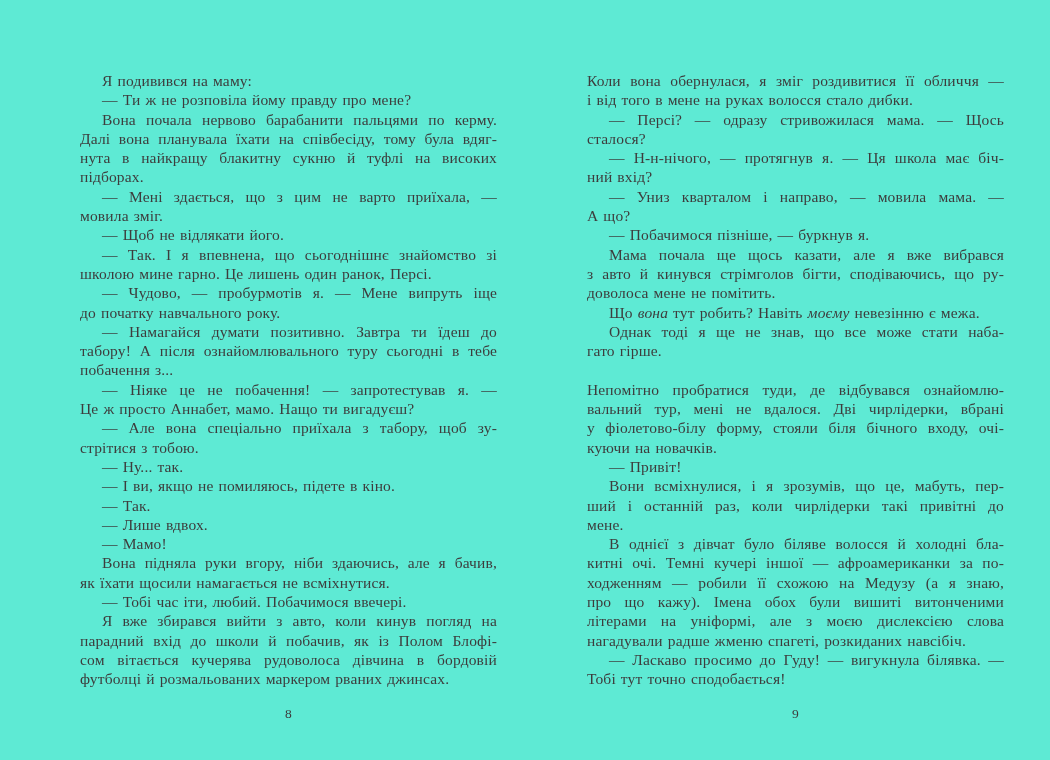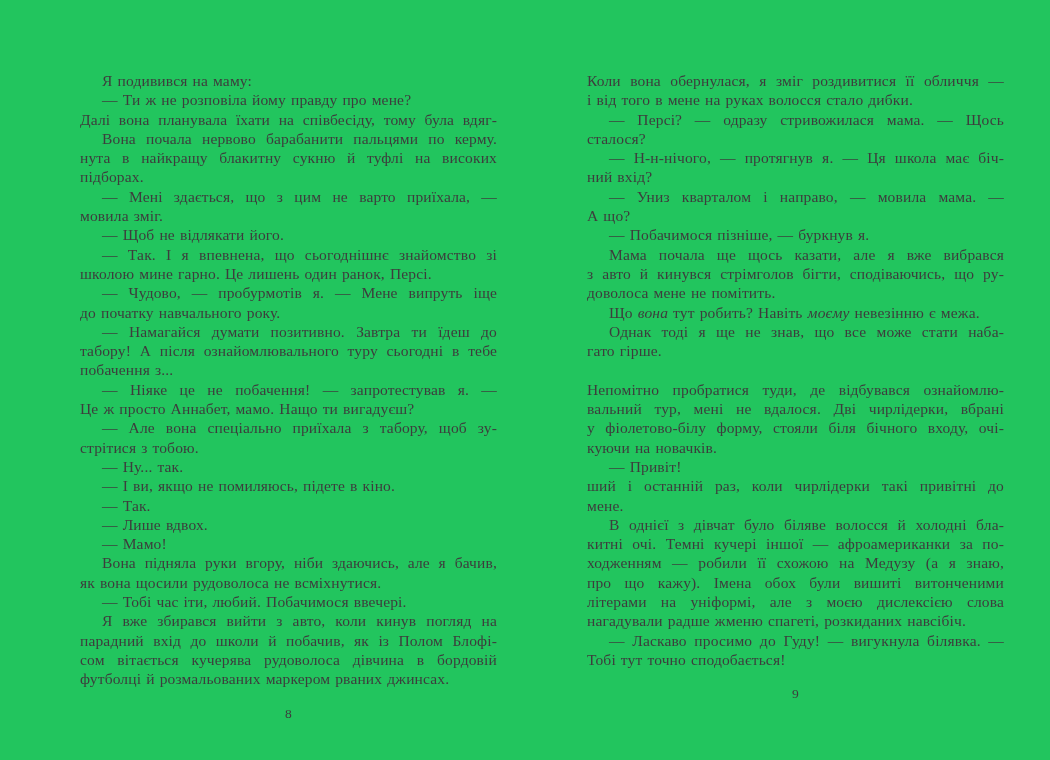--- a/index.html
+++ b/index.html
@@ -11,21 +11,21 @@
     width: 1050px;
     height: 760px;
     overflow: hidden;
     font-family: "Liberation Serif", "DejaVu Serif", serif;
     color: #3d3d3d;
   }
   .spread {
     position: relative;
     width: 1050px;
     height: 760px;
-    background: #22c55e;
+    background: #5eead4;
   }
   .page {
     position: absolute;
     top: 71px;
     width: 417px;
   }
   .page--left  { left: 80px; }
   .page--right { left: 587px; }
   .textblock { width: 100%; }
   .line {
@@ -53,22 +53,22 @@
 </style>
 </head>
 <body>
 
 <div class="spread">
 
   <section class="page page--left">
     <div class="textblock">
         <div class="line ind">Я подивився на маму:</div>
         <div class="line ind">— Ти ж не розповіла йому правду про мене?</div>
+        <div class="line j ind">Вона почала нервово барабанити пальцями по керму.</div>
         <div class="line j">Далі вона планувала їхати на співбесіду, тому була вдяг-</div>
-        <div class="line j ind">Вона почала нервово барабанити пальцями по керму.</div>
         <div class="line j">нута в найкращу блакитну сукню й туфлі на високих</div>
         <div class="line">підборах.</div>
         <div class="line j ind">— Мені здається, що з цим не варто приїхала, —</div>
         <div class="line">мовила зміг.</div>
         <div class="line ind">— Щоб не відлякати його.</div>
         <div class="line j ind">— Так. І я впевнена, що сьогоднішнє знайомство зі</div>
         <div class="line">школою мине гарно. Це лишень один ранок, Персі.</div>
         <div class="line j ind">— Чудово, — пробурмотів я. — Мене випруть іще</div>
         <div class="line">до початку навчального року.</div>
         <div class="line j ind">— Намагайся думати позитивно. Завтра ти їдеш до</div>
@@ -77,21 +77,21 @@
         <div class="line j ind">— Ніяке це не побачення! — запротестував я. —</div>
         <div class="line">Це ж просто Аннабет, мамо. Нащо ти вигадуєш?</div>
         <div class="line j ind">— Але вона спеціально приїхала з табору, щоб зу-</div>
         <div class="line">стрітися з тобою.</div>
         <div class="line ind">— Ну... так.</div>
         <div class="line ind">— І ви, якщо не помиляюсь, підете в кіно.</div>
         <div class="line ind">— Так.</div>
         <div class="line ind">— Лише вдвох.</div>
         <div class="line ind">— Мамо!</div>
         <div class="line j ind">Вона підняла руки вгору, ніби здаючись, але я бачив,</div>
-        <div class="line">як вона щосили рудоволоса не всміхнутися.</div>
+        <div class="line">як їхати щосили намагається не всміхнутися.</div>
         <div class="line ind">— Тобі час іти, любий. Побачимося ввечері.</div>
         <div class="line j ind">Я вже збирався вийти з авто, коли кинув погляд на</div>
         <div class="line j">парадний вхід до школи й побачив, як із Полом Блофі-</div>
         <div class="line j">сом вітається кучерява рудоволоса дівчина в бордовій</div>
         <div class="line">футболці й розмальованих маркером рваних джинсах.</div>
       </div>
     <div class="page-number">8</div>
   </section>
 
   <section class="page page--right">
@@ -110,20 +110,21 @@
         <div class="line">доволоса мене не помітить.</div>
         <div class="line ind">Що <i>вона</i> тут робить? Навіть <i>моєму</i> невезінню є межа.</div>
         <div class="line j ind">Однак тоді я ще не знав, що все може стати наба-</div>
         <div class="line">гато гірше.</div>
         <div class="line gap"></div>
         <div class="line j">Непомітно пробратися туди, де відбувався ознайомлю-</div>
         <div class="line j">вальний тур, мені не вдалося. Дві чирлідерки, вбрані</div>
         <div class="line j">у фіолетово-білу форму, стояли біля бічного входу, очі-</div>
         <div class="line">куючи на новачків.</div>
         <div class="line ind">— Привіт!</div>
+        <div class="line j ind">Вони всміхнулися, і я зрозумів, що це, мабуть, пер-</div>
         <div class="line j">ший і останній раз, коли чирлідерки такі привітні до</div>
         <div class="line">мене.</div>
         <div class="line j ind">В однієї з дівчат було біляве волосся й холодні бла-</div>
         <div class="line j">китні очі. Темні кучері іншої — афроамериканки за по-</div>
         <div class="line j">ходженням — робили її схожою на Медузу (а я знаю,</div>
         <div class="line j">про що кажу). Імена обох були вишиті витонченими</div>
         <div class="line j">літерами на уніформі, але з моєю дислексією слова</div>
         <div class="line">нагадували радше жменю спагеті, розкиданих навсібіч.</div>
         <div class="line j ind">— Ласкаво просимо до Гуду! — вигукнула білявка. —</div>
         <div class="line">Тобі тут точно сподобається!</div>

